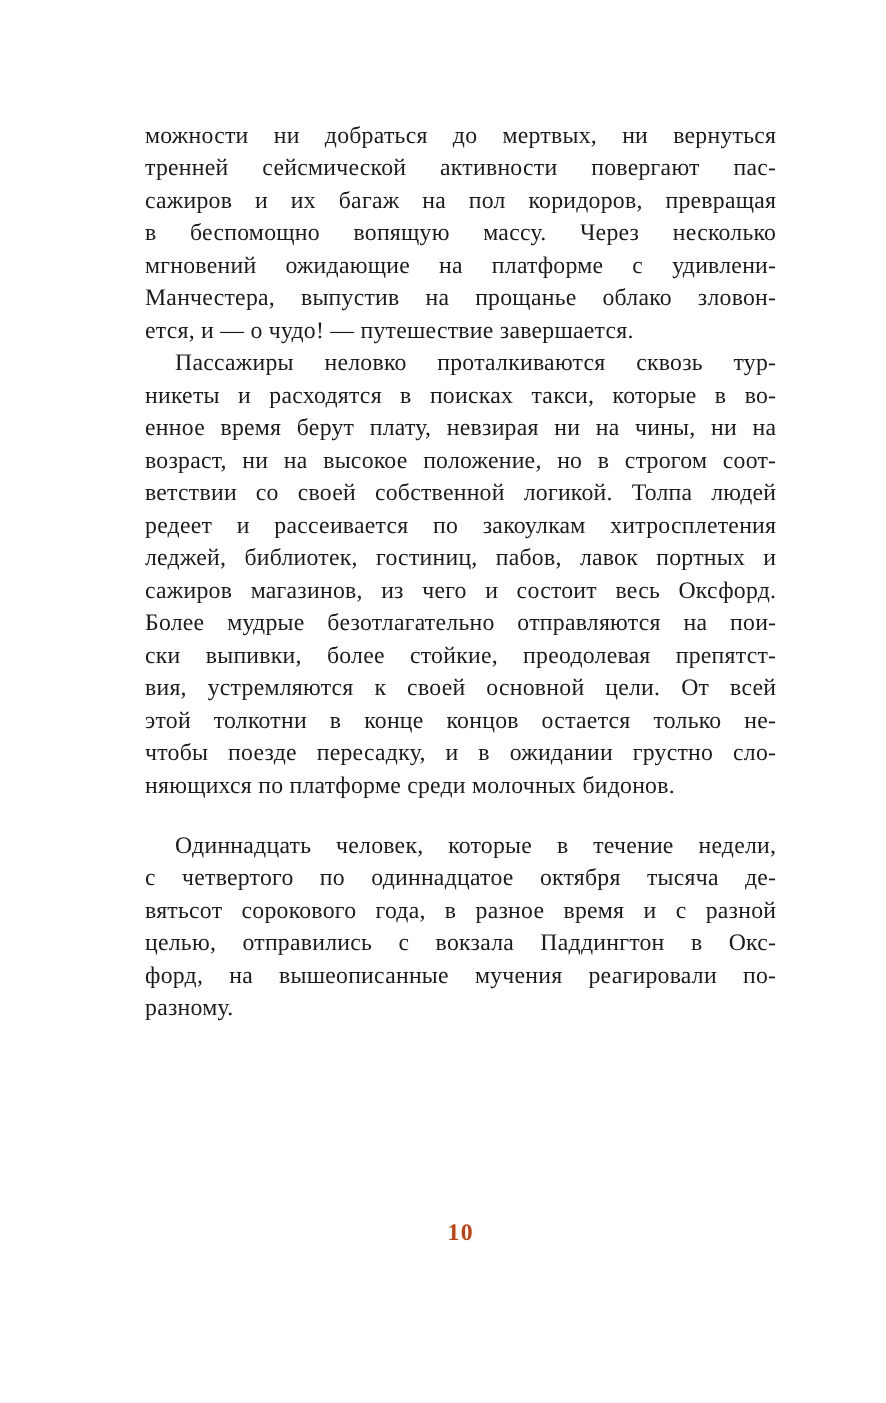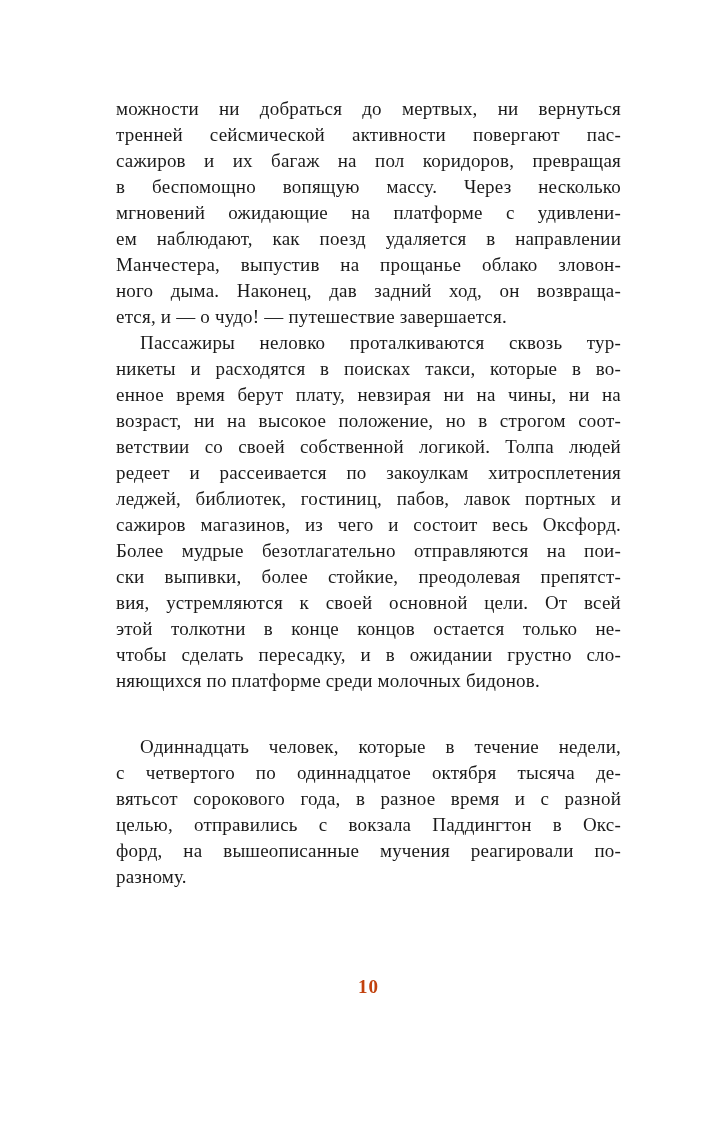--- a/index.html
+++ b/index.html
@@ -31,21 +31,21 @@
     font-size: 19px;
     line-height: 26px;
     letter-spacing: 0.2px;
   }
   .paragraph {
     margin: 0;
     padding: 0;
     font-family: Liberation Serif, serif;
   }
   .paragraph.spaced {
-    margin-top: 40px;
+    margin-top: 22px;
   }
   .line {
     height: 26px;
     overflow: hidden;
     text-align: justify;
     text-align-last: justify;
   }
   .line.first-indent {
     text-indent: 24px;
   }
@@ -70,40 +70,38 @@
 <div class="page">
 
   <div class="text-block">
 
     <div class="paragraph">
       <div class="line">можности ни добраться до мертвых, ни вернуться</div>
       <div class="line">тренней сейсмической активности повергают пас-</div>
       <div class="line">сажиров и их багаж на пол коридоров, превращая</div>
       <div class="line">в беспомощно вопящую массу. Через несколько</div>
       <div class="line">мгновений ожидающие на платформе с удивлени-</div>
-      <div class="line">ем наблюдают, как поезд удаляется в направлении</div>
       <div class="line">Манчестера, выпустив на прощанье облако зловон-</div>
-      <div class="line">ного дыма. Наконец, дав задний ход, он возвраща-</div>
       <div class="line last-line">ется, и — о чудо! — путешествие завершается.</div>
     </div>
 
     <div class="paragraph">
       <div class="line first-indent">Пассажиры неловко проталкиваются сквозь тур-</div>
       <div class="line">никеты и расходятся в поисках такси, которые в во-</div>
       <div class="line">енное время берут плату, невзирая ни на чины, ни на</div>
       <div class="line">возраст, ни на высокое положение, но в строгом соот-</div>
       <div class="line">ветствии со своей собственной логикой. Толпа людей</div>
       <div class="line">редеет и рассеивается по закоулкам хитросплетения</div>
       <div class="line">леджей, библиотек, гостиниц, пабов, лавок портных и</div>
       <div class="line">сажиров магазинов, из чего и состоит весь Оксфорд.</div>
       <div class="line">Более мудрые безотлагательно отправляются на пои-</div>
       <div class="line">ски выпивки, более стойкие, преодолевая препятст-</div>
       <div class="line">вия, устремляются к своей основной цели. От всей</div>
       <div class="line">этой толкотни в конце концов остается только не-</div>
-      <div class="line">чтобы сделать пересадку, и в ожидании грустно сло-</div>
+      <div class="line">чтобы поезде пересадку, и в ожидании грустно сло-</div>
       <div class="line last-line">няющихся по платформе среди молочных бидонов.</div>
     </div>
 
     <div class="paragraph spaced">
       <div class="line first-indent">Одиннадцать человек, которые в течение недели,</div>
       <div class="line">с четвертого по одиннадцатое октября тысяча де-</div>
       <div class="line">вятьсот сорокового года, в разное время и с разной</div>
       <div class="line">целью, отправились с вокзала Паддингтон в Окс-</div>
       <div class="line">форд, на вышеописанные мучения реагировали по-</div>
       <div class="line last-line">разному.</div>

